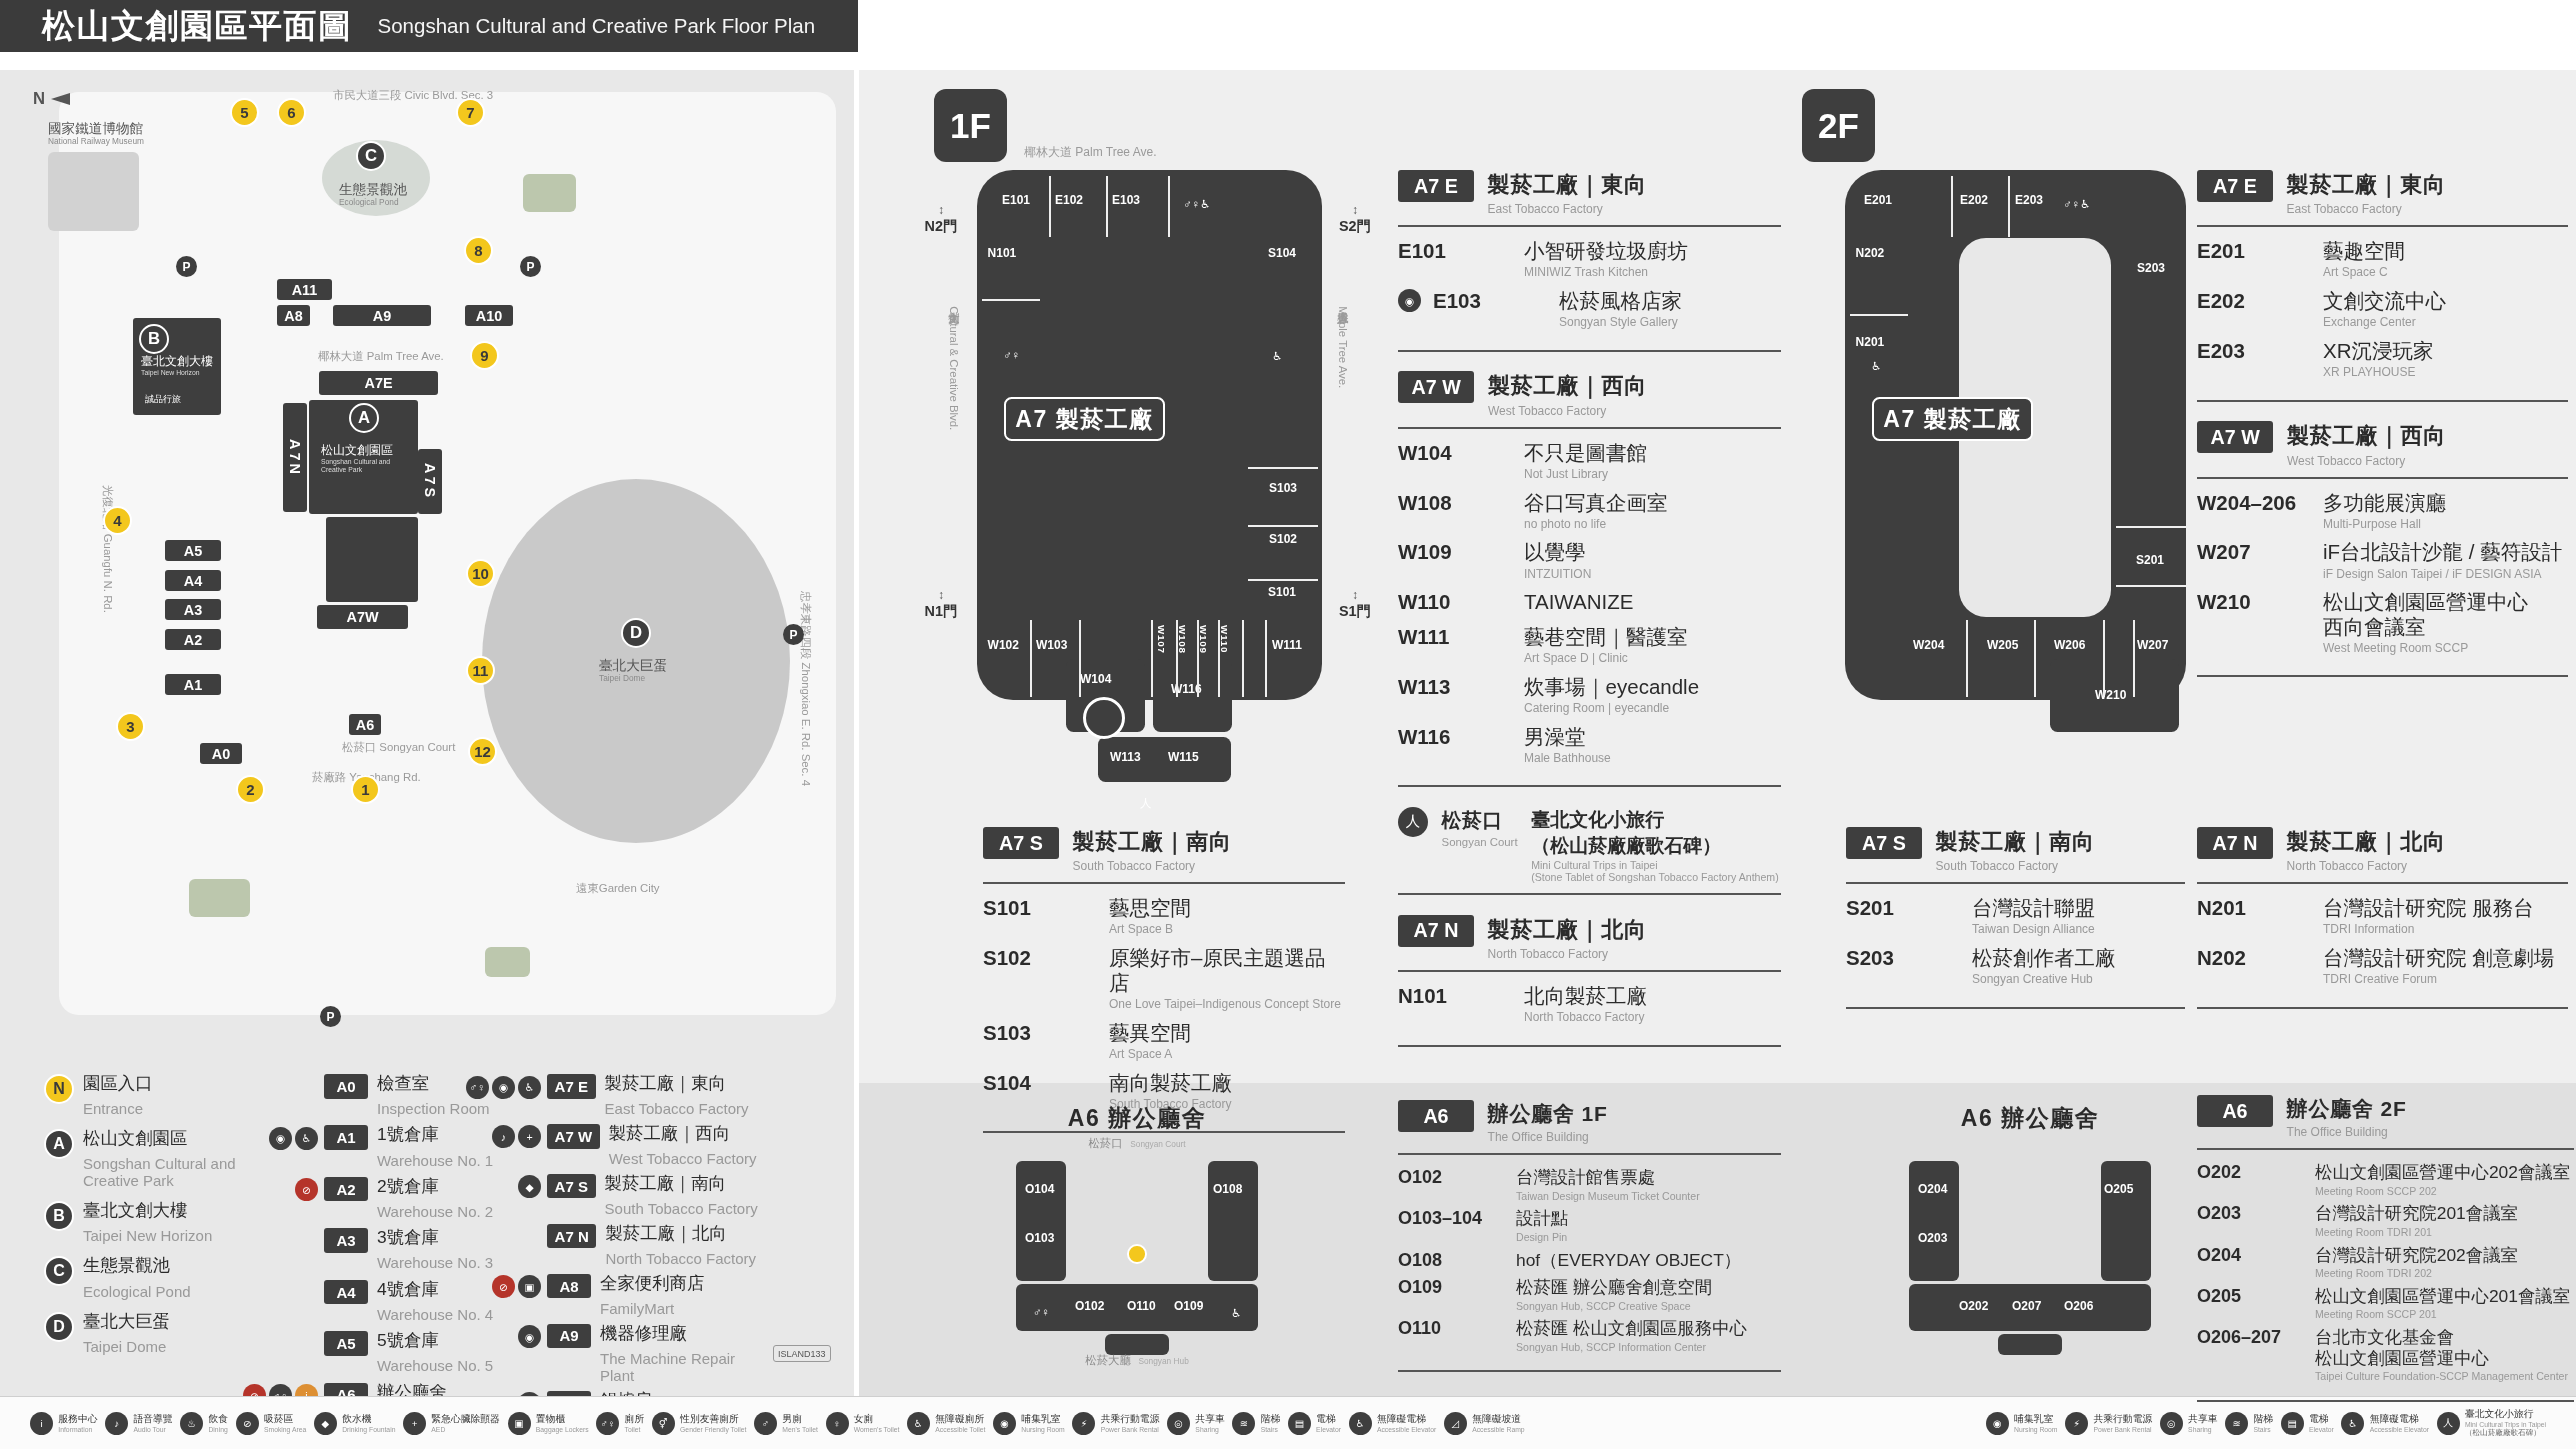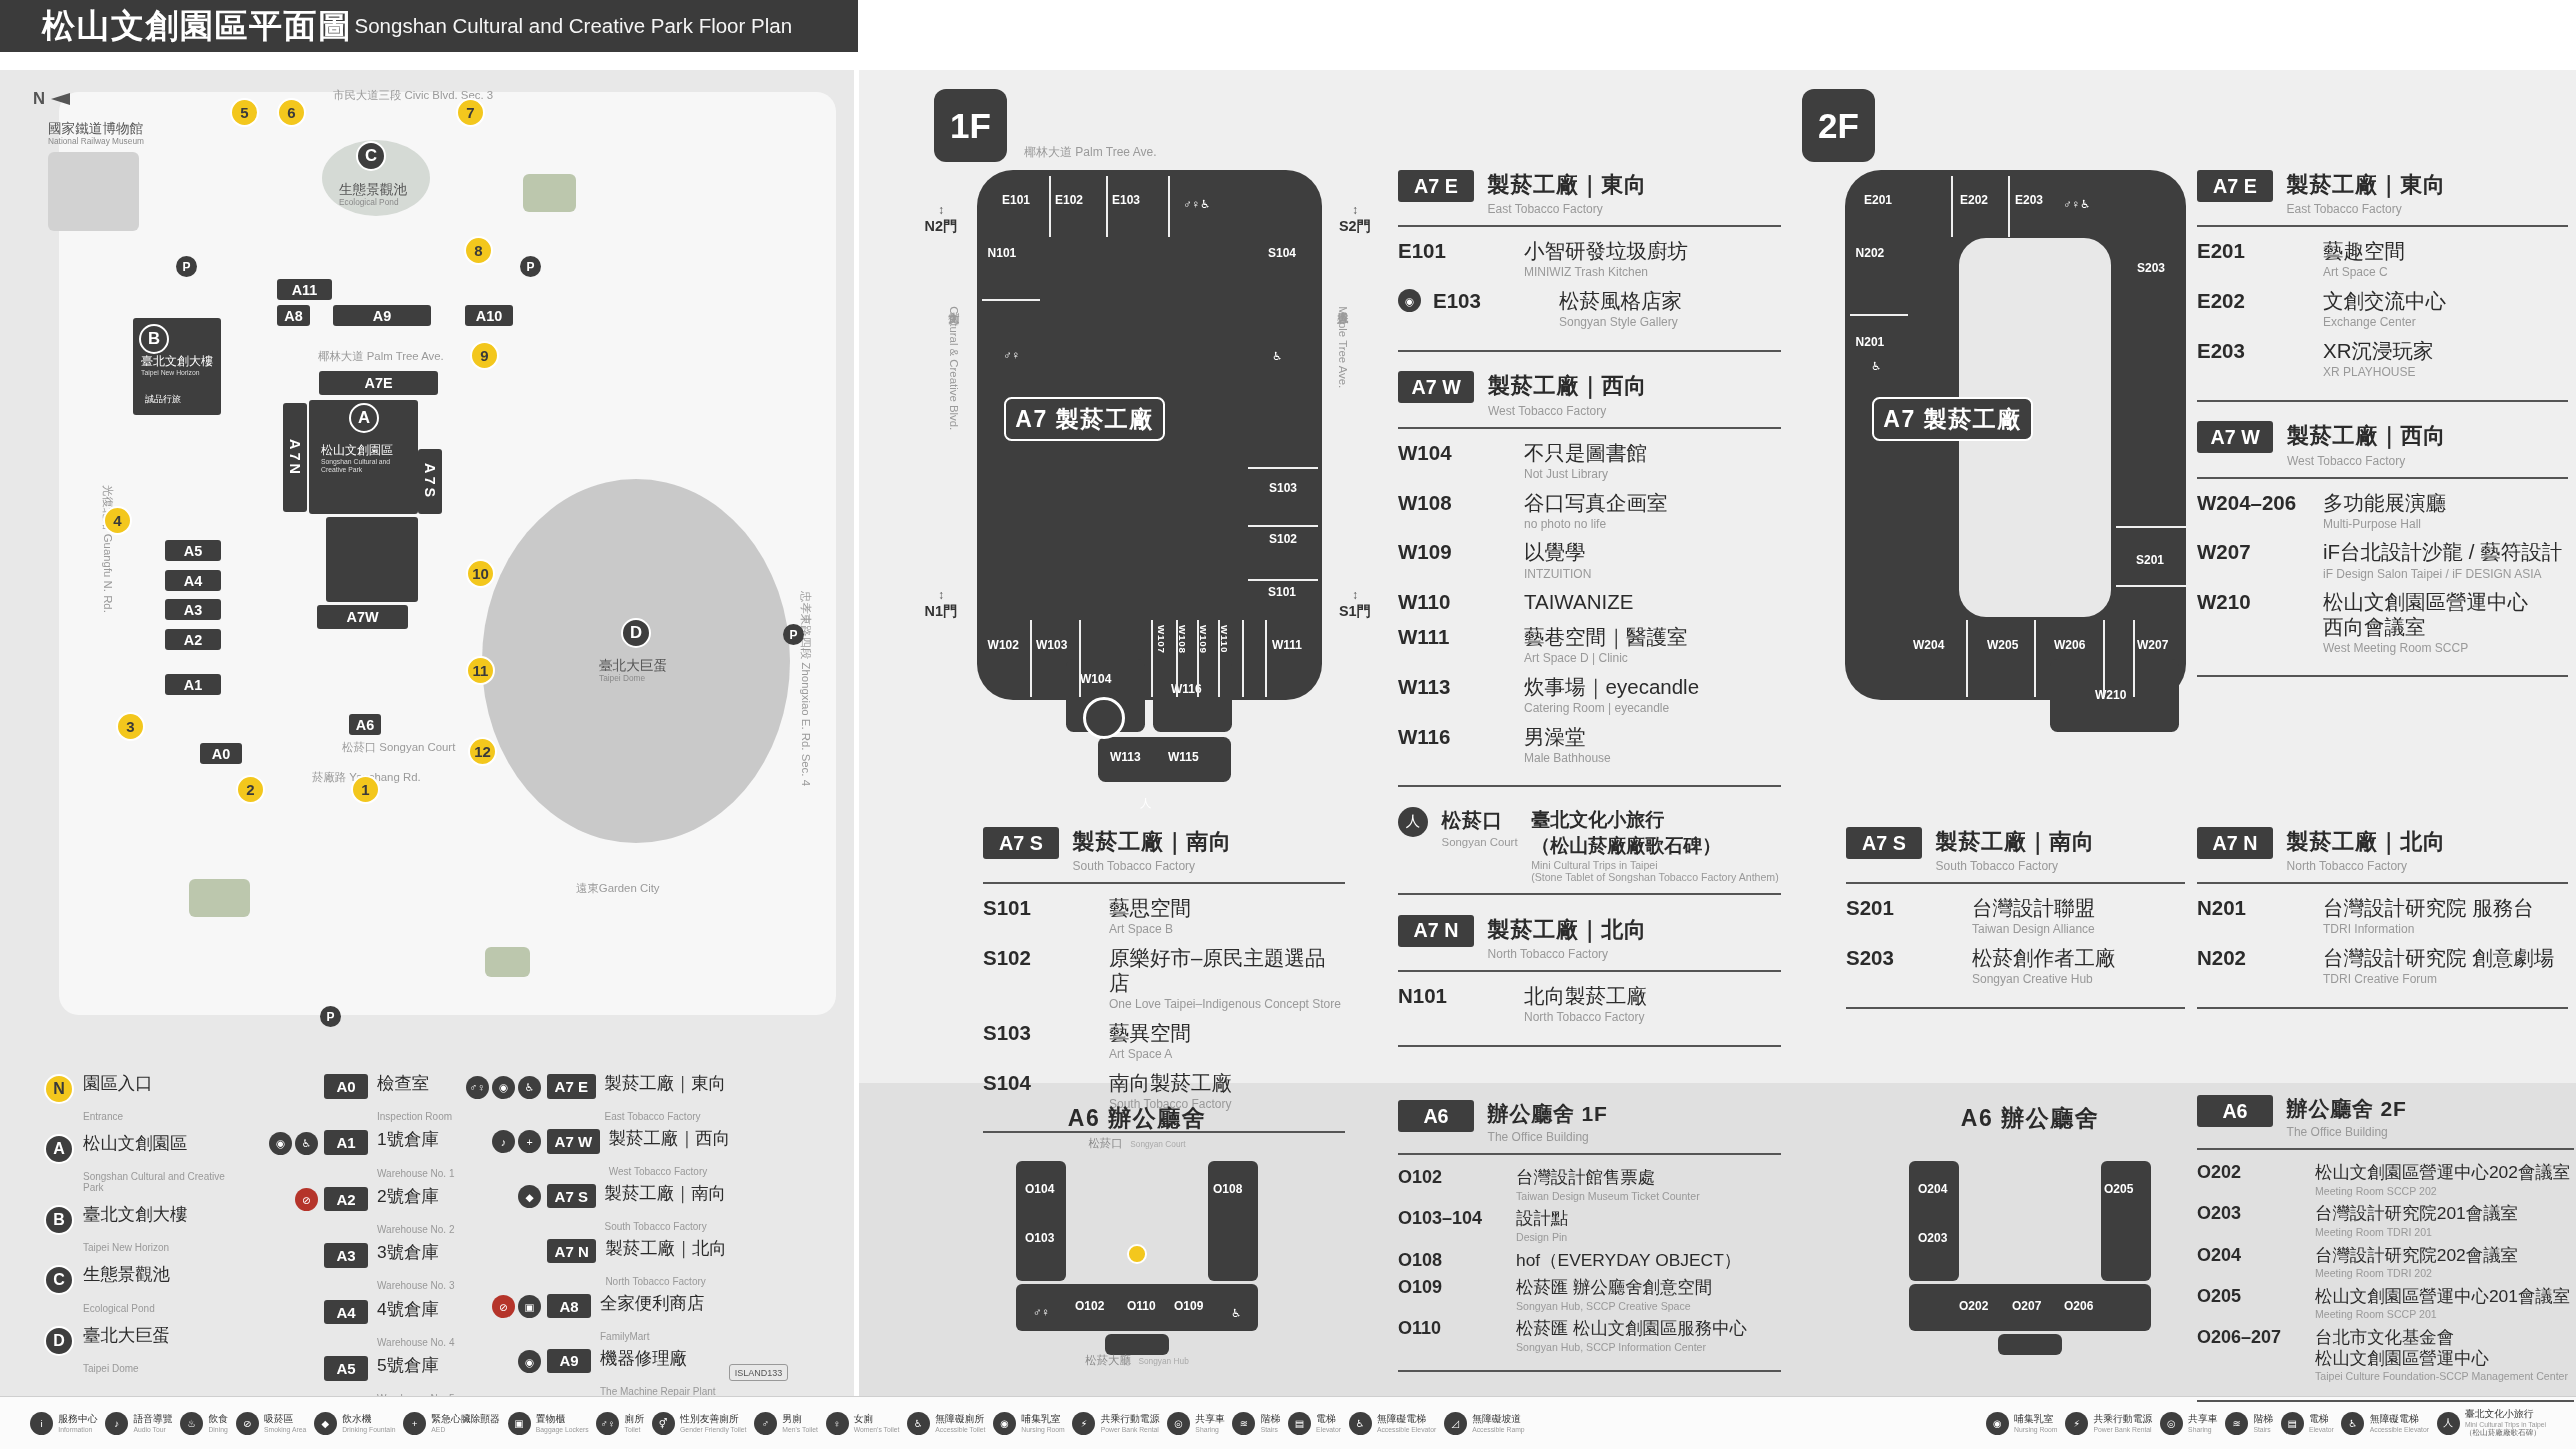--- a/index.html
+++ b/index.html
@@ -1,20 +1,20 @@
 <!DOCTYPE html>
 <html style="font-size:12px"><head>
 <meta charset="utf-8">
 <style>
 *{margin:0;padding:0;box-sizing:border-box}
 body{font-family:"Liberation Sans","DejaVu Sans",sans-serif;background:#fff}
 #stage{position:relative;width:2576px;height:1449px;overflow:hidden;background:#fff}
 
 
-#hl,#hr{position:absolute;top:0;height:52px;color:#fff;display:flex;align-items:center;gap:2px}
+#hl,#hr{position:absolute;top:0;height:52px;color:#fff;display:flex;align-items:center;gap:25px}
 #hl{left:0;width:858px;background:#3b3b3b;padding-left:42px}
 #hr{left:858px;width:1718px;background:#4b4b4b;padding-left:38px}
 .h-zh{font-size:33px;font-weight:bold;letter-spacing:1.5px;white-space:nowrap}
 .h-en{font-size:20.5px;opacity:.95;white-space:nowrap}
 
 
 #left-panel{position:absolute;left:0;top:70px;width:858px;height:1327px;background:#e8e8e8}
 #right-panel{position:absolute;left:858px;top:70px;width:1718px;height:1014px;background:#efefef}
 #band{position:absolute;left:858px;top:1083px;width:1718px;height:313px;background:#e0e0e0}
 #divider{position:absolute;left:854px;top:70px;width:4.5px;height:1327px;background:#fff}
@@ -46,21 +46,21 @@
 
 #lg1,#lg2,#lg3{position:absolute;top:1074px}
 #lg1{left:44px;width:270px}#lg2{left:324px;width:217px}#lg3{left:547px;width:305px}
 .lrow{display:flex;align-items:flex-start;gap:9px;margin-bottom:12px;position:relative}
 #lg2 .lrow{margin-bottom:8.3px}#lg3 .lrow{margin-bottom:6.8px}
 .lics{position:absolute;left:-6px;top:1.5px;transform:translateX(-100%);display:flex;gap:3px}
 .lbadge{width:30px;height:30px;border-radius:50%;background:#3e3e3e;color:#fff;font-weight:bold;font-size:16px;display:flex;align-items:center;justify-content:center;flex:0 0 auto;border:2.3px solid #fff}
 .lbadge.entb{background:#f3c71d;color:#3a3a3a}
 .lcode{background:#3e3e3e;color:#fff;font-weight:bold;font-size:15px;padding:3.8px 7.6px;border-radius:3px;flex:0 0 auto;min-width:44px;text-align:center}
 .lzh{font-size:17.4px;color:#2b2b2b;line-height:1.1}
-.len{font-size:10px;color:#999;margin-top:18px;max-width:159px}
+.len{font-size:15px;color:#999;margin-top:7px;max-width:159px}
 .lside{font-size:9px;color:#555;border:1.5px solid #999;padding:2.3px 4.5px;border-radius:3px;margin-left:4.5px;max-width:121px;align-self:center}
 .mini{width:23px;height:23px;border-radius:50%;background:#3e3e3e;color:#fff;font-size:10.6px;display:flex;align-items:center;justify-content:center;flex:0 0 auto}
 .mini.red{background:#b5342a}.mini.org{background:#dd8f33}
 .mini.big{width:30px;height:30px;font-size:14.4px}
 
 
 #strip-left,#strip-right{display:flex;gap:7.6px;align-items:center}
 .sitem{display:flex;gap:5.3px;align-items:center}
 .sic{width:23px;height:23px;border-radius:50%;background:#3e3e3e;color:#fff;font-size:9.8px;display:flex;align-items:center;justify-content:center;flex:0 0 auto}
 .szh{font-size:9.8px;color:#333;white-space:nowrap}

